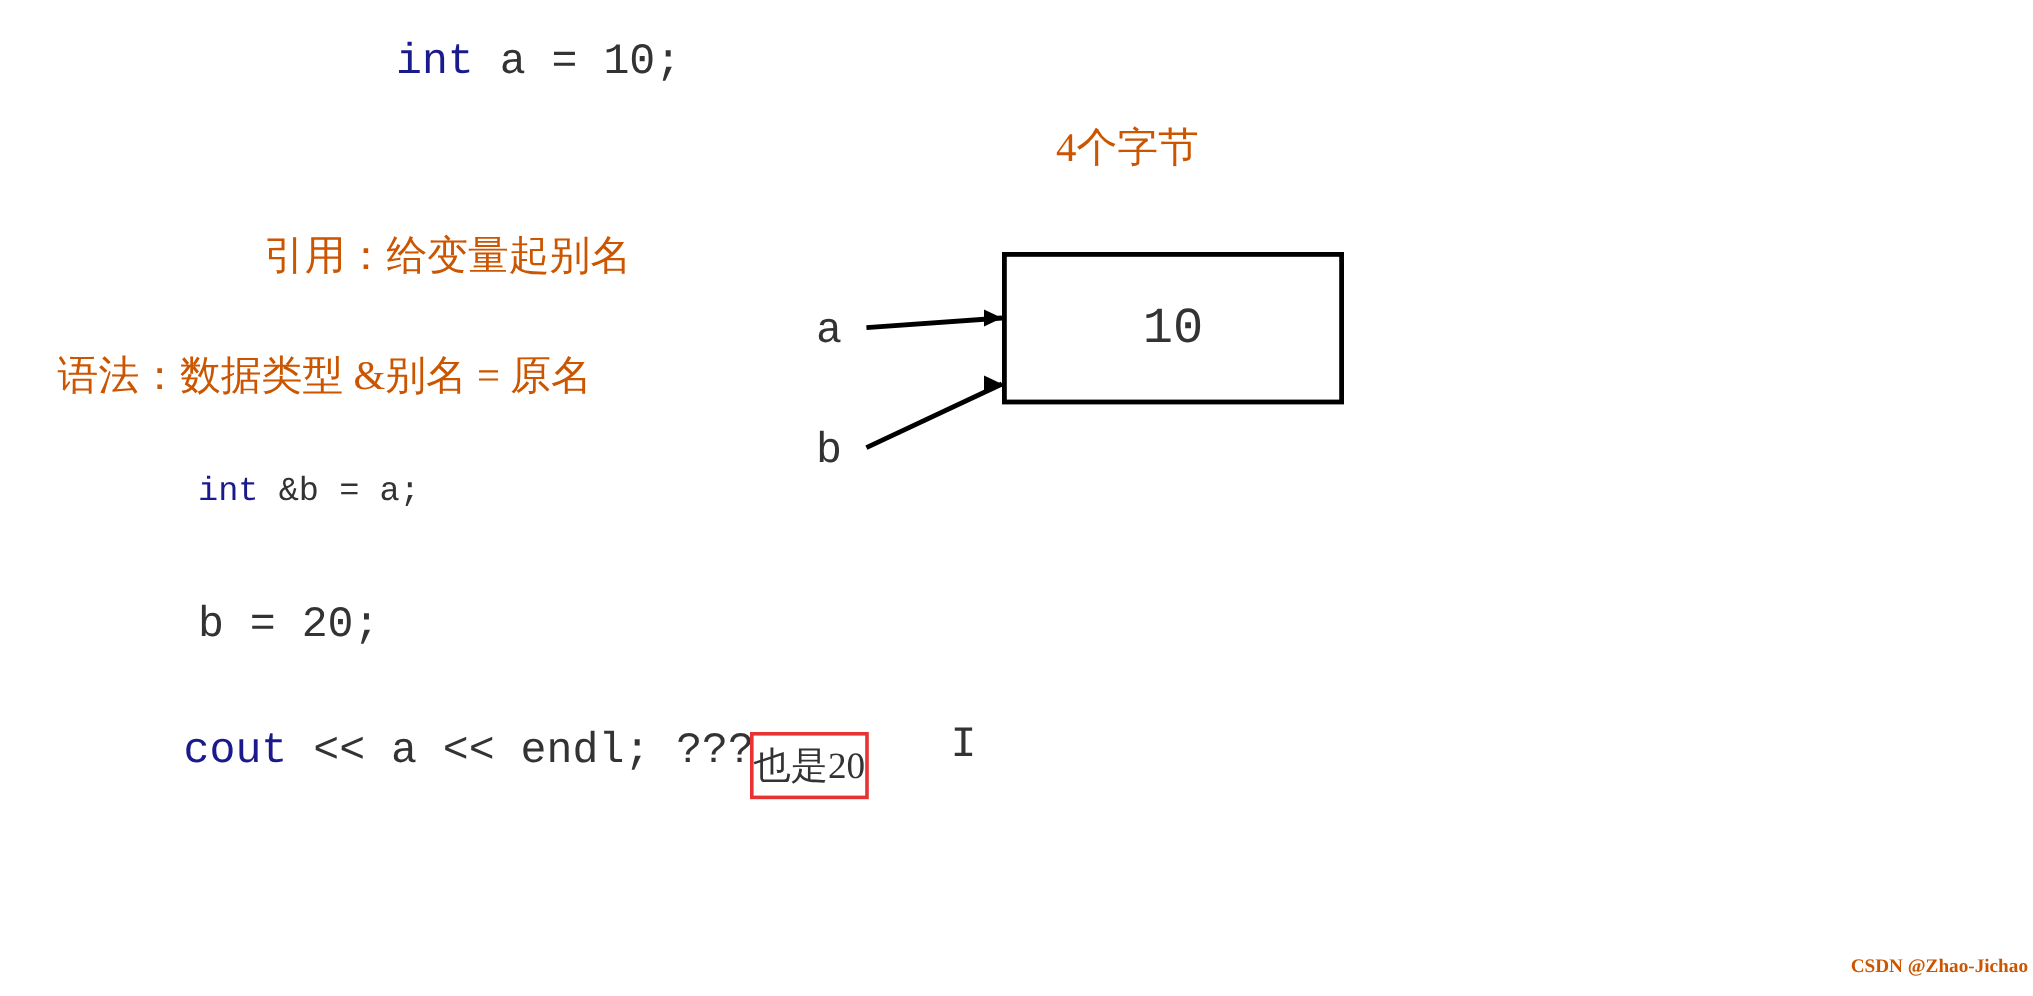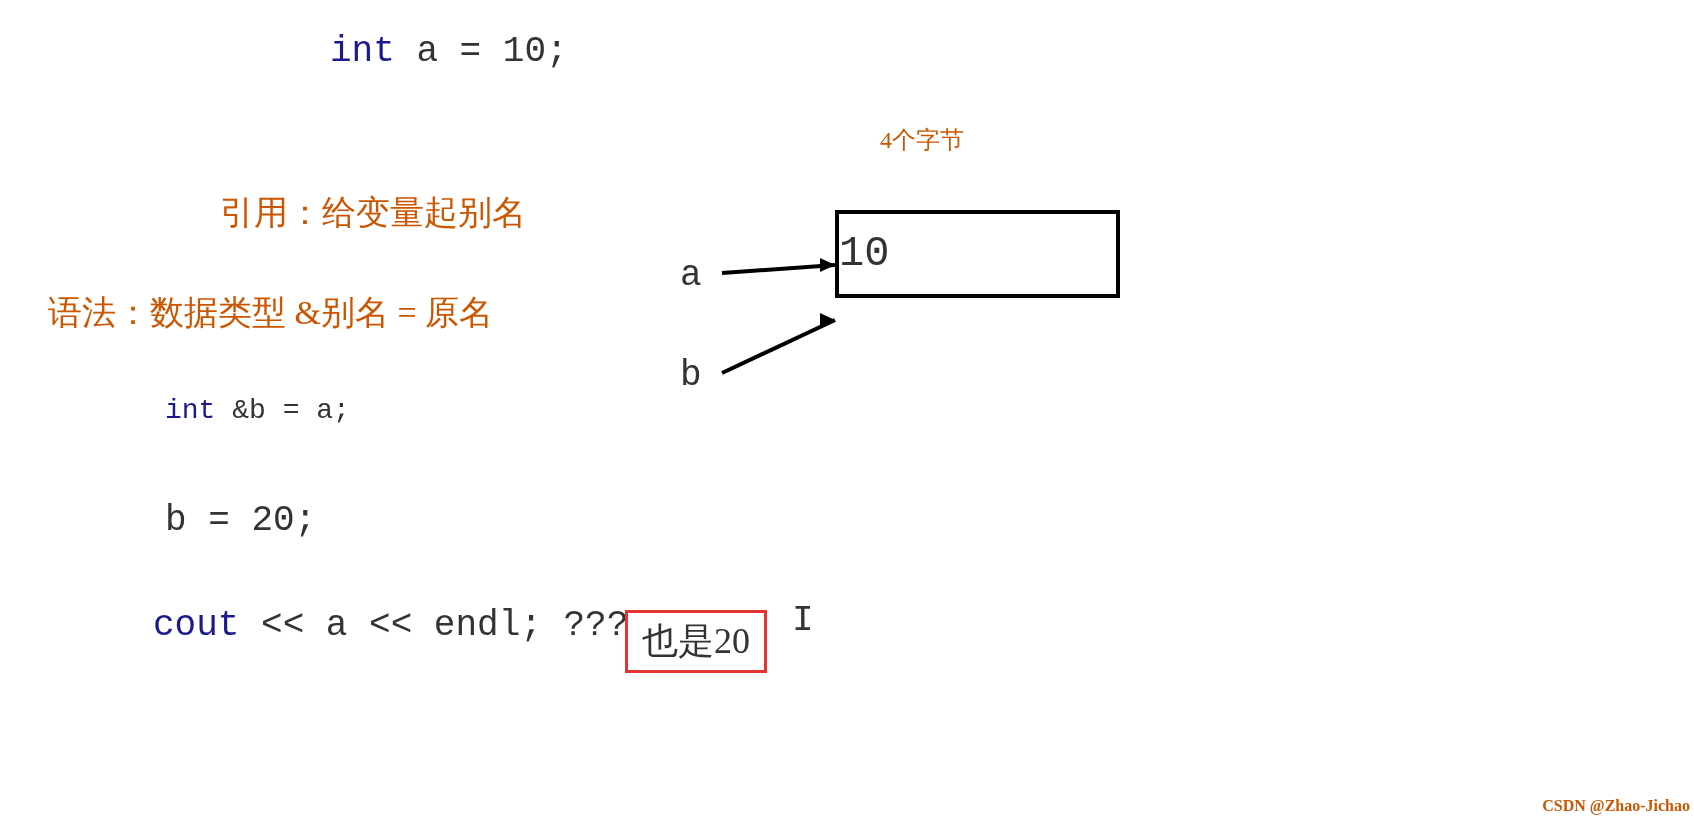--- a/index.html
+++ b/index.html
@@ -33,24 +33,23 @@
     }
 
     .code-line-1 .kw {
       color: #1a1a8c;
     }
 
     .label-bytes {
       position: absolute;
       top: 100px;
       left: 880px;
-      font-size: 24px;
-      color: #cc5500;
-      font-family: 'SimSun', '宋体', serif;
-      margin-top: 24px;
+      font-size: 34px;
+      color: #cc5500;
+      font-family: 'SimSun', '宋体', serif;
     }
 
     .text-alias-title {
       position: absolute;
       top: 190px;
       left: 185px;
       font-size: 34px;
       color: #cc5500;
       font-family: 'SimSun', '宋体', serif;
       margin-left: 35px;
@@ -99,24 +98,25 @@
     .code-line-4 .kw {
       color: #1a1a8c;
     }
 
     
     .memory-box {
       position: absolute;
       top: 210px;
       left: 835px;
       width: 285px;
-      height: 88px;
+      height: 127px;
       border: 4px solid #000000;
       display: flex;
       align-items: center;
+      justify-content: center;
     }
 
     .memory-value {
       font-size: 42px;
       color: #333333;
       font-family: 'Courier New', Courier, monospace;
     }
 
     
     .arrows-svg {
@@ -147,22 +147,22 @@
       color: #333333;
       font-family: 'Courier New', Courier, monospace;
     }
 
     
     .answer-box {
       position: absolute;
       top: 610px;
       left: 625px;
       border: 3px solid #e63333;
-      padding: 4px 14px;
-      font-size: 36px;
+      padding: 4px 0;
+      font-size: 31px;
       color: #333333;
       font-family: 'SimSun', '宋体', serif;
     }
 
     
     .cursor {
       position: absolute;
       top: 600px;
       left: 792px;
       font-size: 36px;

